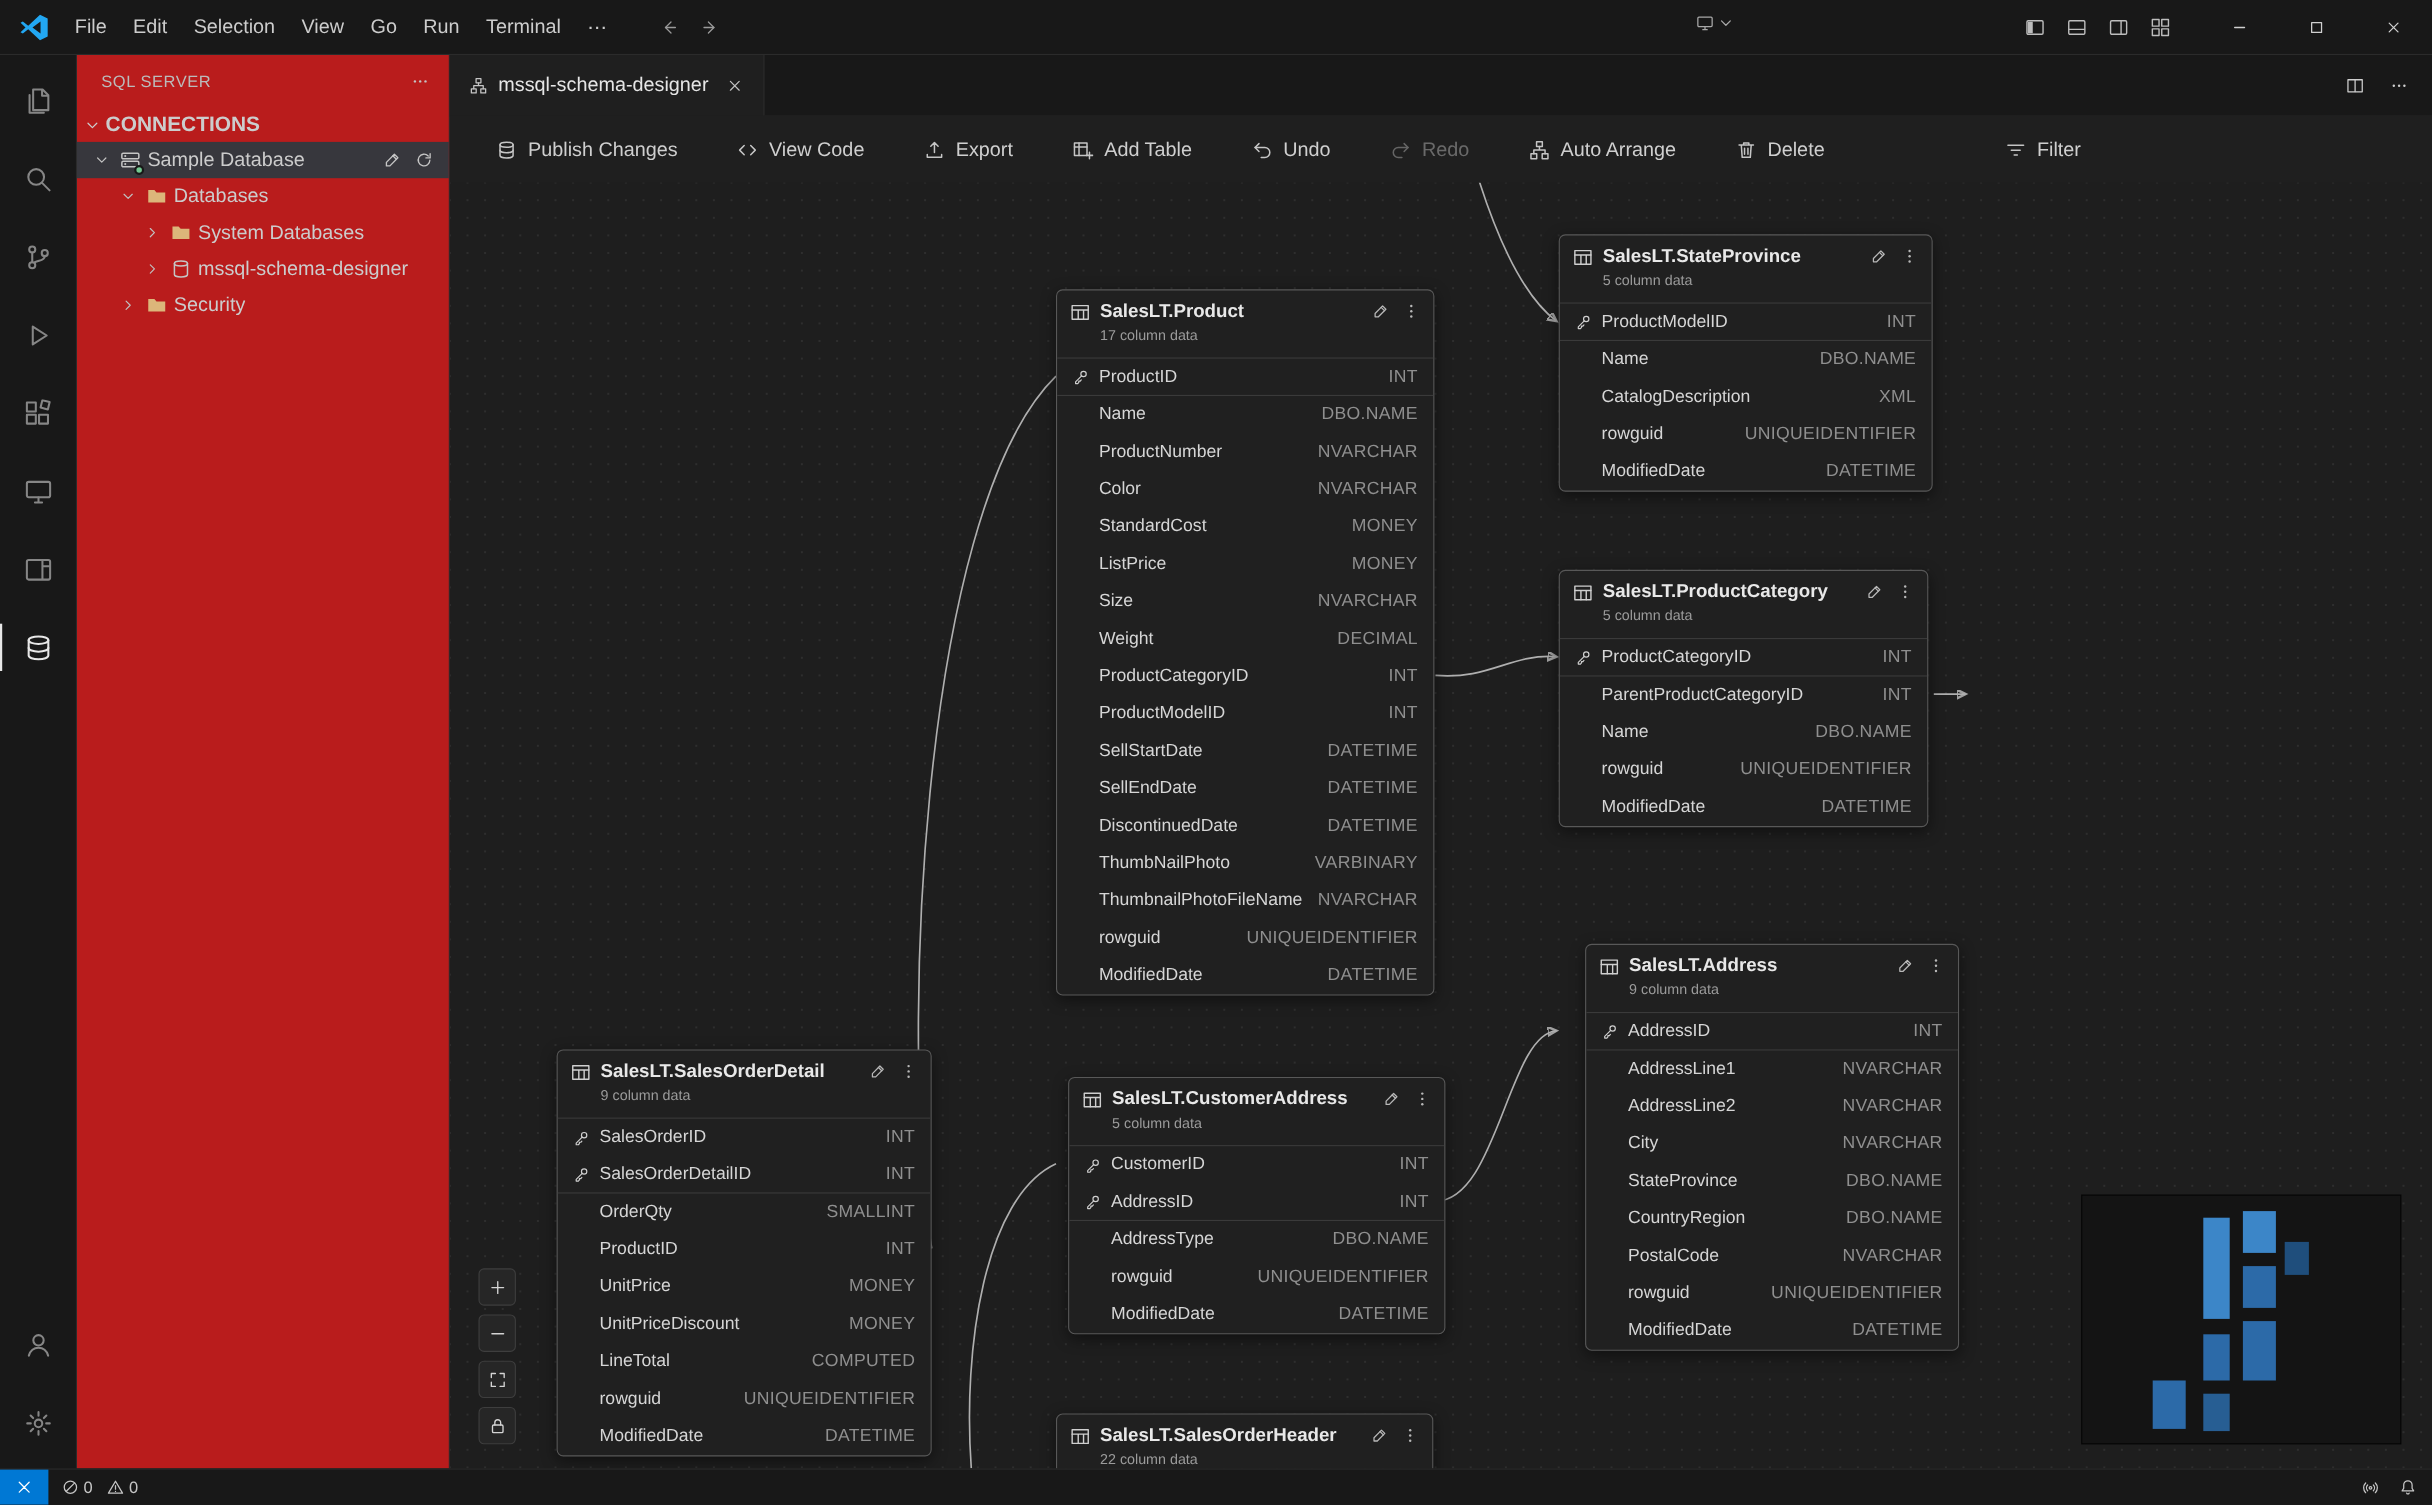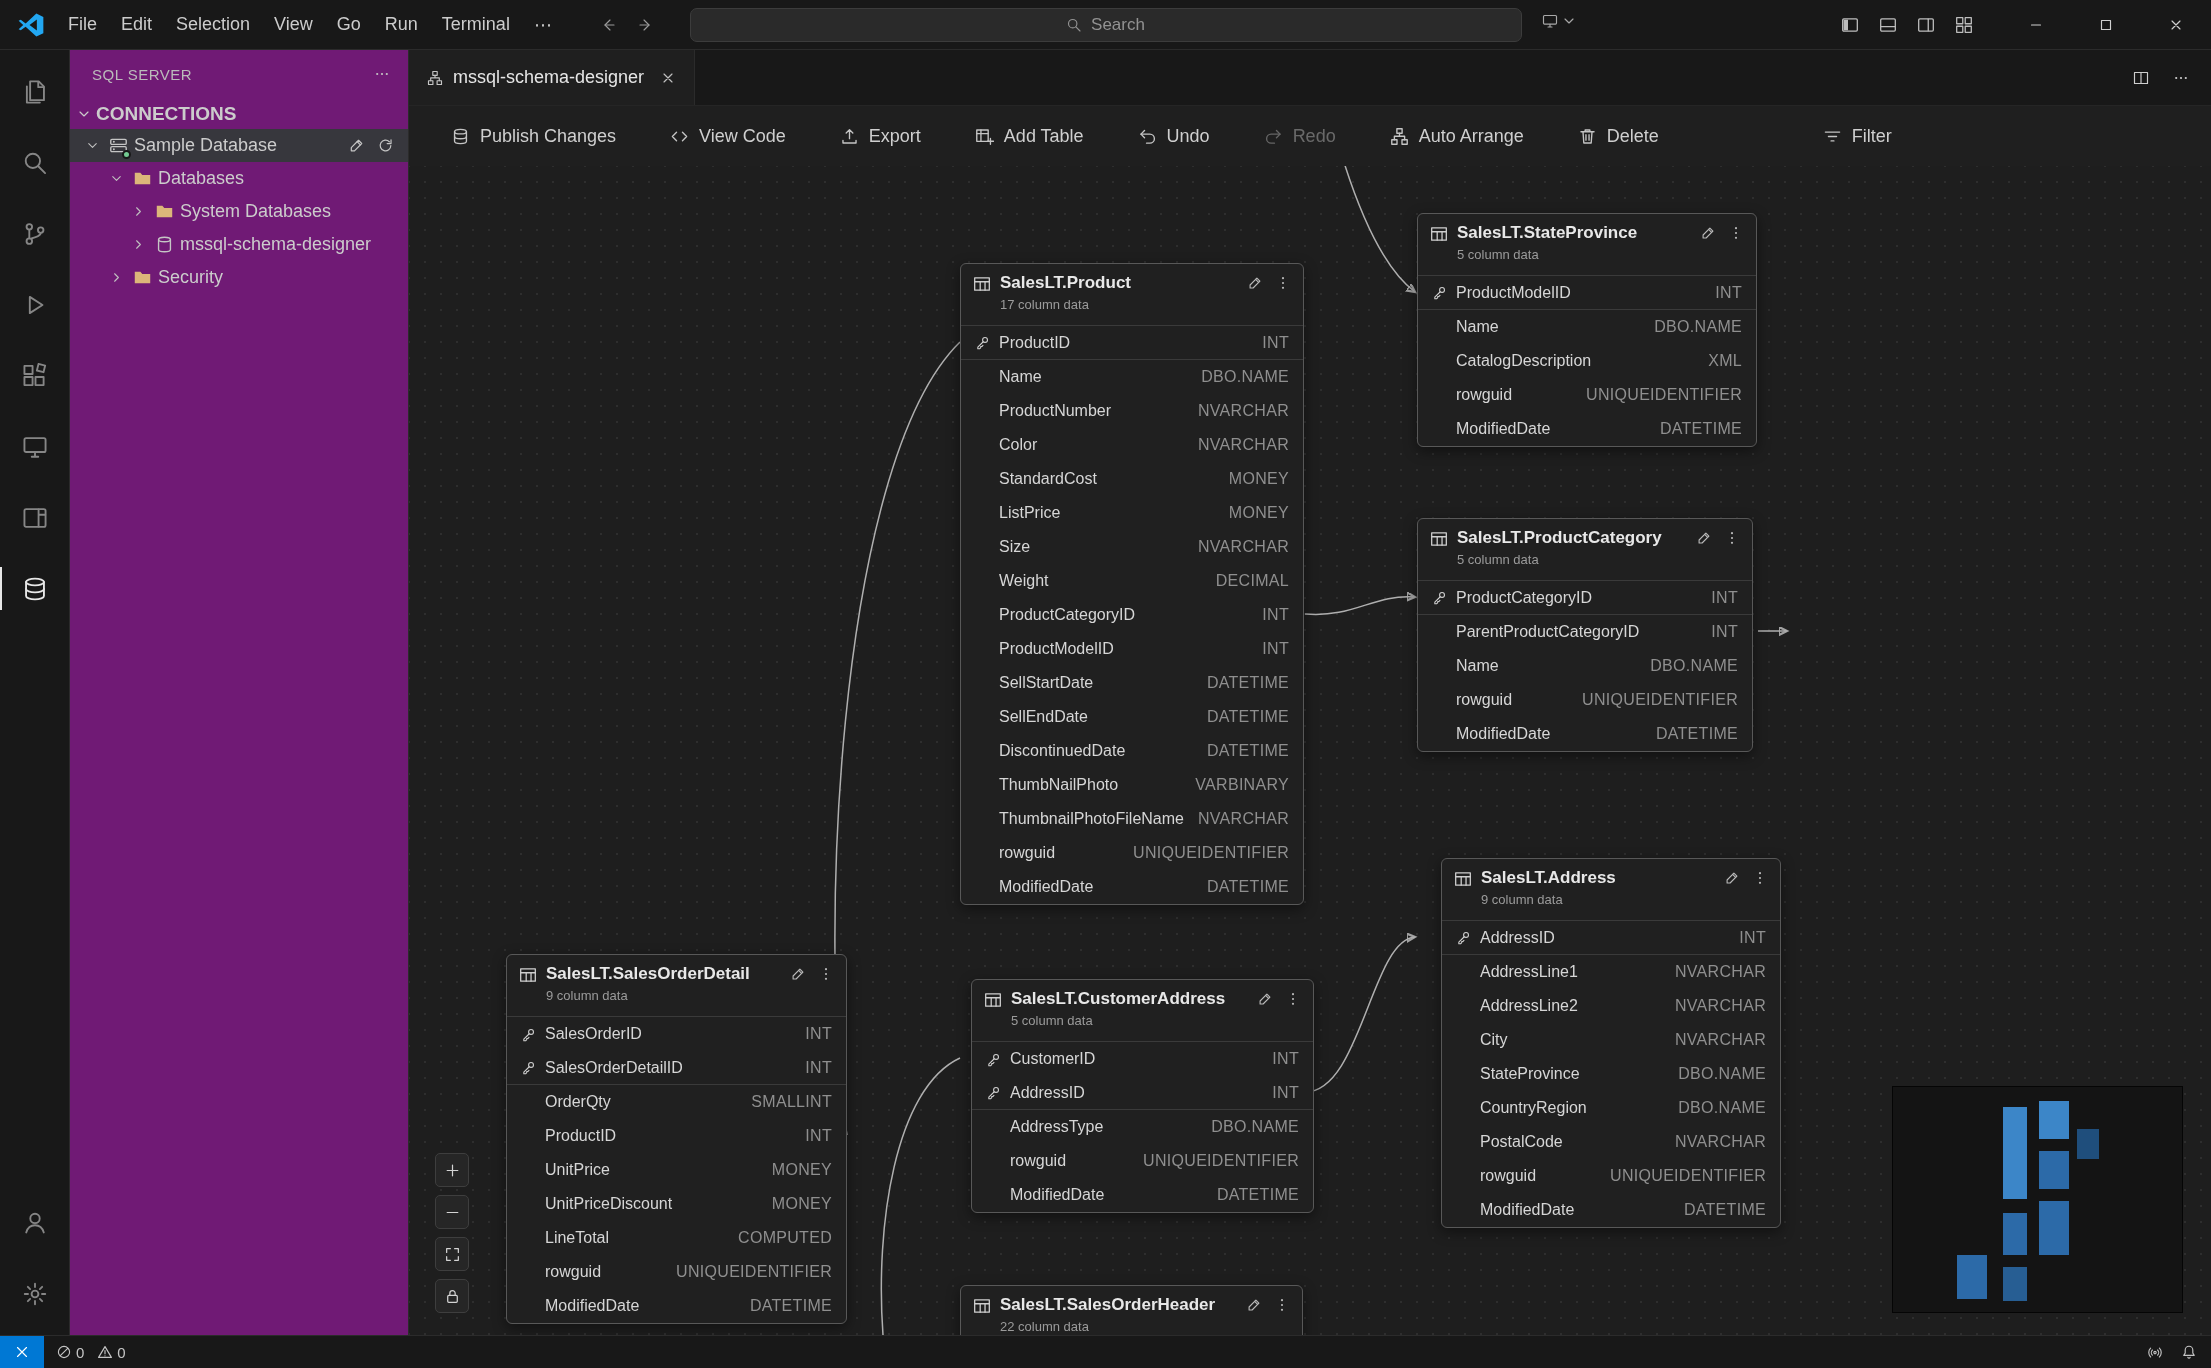--- a/index.html
+++ b/index.html
@@ -22,21 +22,21 @@
 
   
   .main { position:absolute; top:50px; bottom:33px; left:0; right:0; display:flex; }
   .activitybar { width:70px; background:#181818; border-right:1px solid #2b2b2b; display:flex; flex-direction:column; padding-top:6px; }
   .ab-item { height:71px; display:flex; align-items:center; justify-content:center; color:#868686; position:relative; }
   .ab-item.active { color:#e7e7e7; }
   .ab-item.active::before { content:""; position:absolute; left:0; top:14px; bottom:14px; width:2px; background:#e7e7e7; }
   .ab-bottom { margin-top:auto; padding-bottom:6px; }
 
   
-  .sidebar { width:339px; background:#701a75; border-right:1px solid #2b2b2b; display:flex; flex-direction:column; }
+  .sidebar { width:339px; background:#b91c1c; border-right:1px solid #2b2b2b; display:flex; flex-direction:column; }
   .sb-header { height:48px; flex:none; display:flex; align-items:center; justify-content:space-between; padding:0 18px 0 22px; font-size:15px; letter-spacing:.5px; color:#bbbbbb; }
   .sb-header .iconslot { color:#c5c5c5; }
   .section-row { height:31px; flex:none; display:flex; align-items:center; gap:4px; padding-left:6px; font-size:19px; font-weight:bold; color:#cccccc; }
   .tree { flex:none; }
   .tree-row { height:33px; display:flex; align-items:center; gap:5px; font-size:18px; color:#cccccc; }
   .tree-row.selected { background:#37373d; }
   .tw-chevron { width:20px; color:#c0c0c0; }
   .tw-icon { position:relative; width:22px; height:22px; display:flex; align-items:center; justify-content:center; color:#c5c5c5; }
   .dot { position:absolute; right:-2px; bottom:-2px; width:9px; height:9px; border-radius:50%; background:#73c991; border:2px solid #181818; }
   .tw-label { white-space:nowrap; overflow:hidden; text-overflow:ellipsis; }
@@ -114,29 +114,20 @@
           <path d="M10 3 5 8l5 5"></path>
           <path d="M5 8h9"></path>
         </svg>
       </span>
     <span class="iconslot">
         <svg class="ic" width="16" height="16" viewBox="0 0 16 16">
           <path d="M6 3l5 5-5 5"></path>
           <path d="M11 8H2"></path>
         </svg>
       </span>
-  </div>
-  <div class="searchbox">
-    <span class="iconslot">
-        <svg class="ic" width="16" height="16" viewBox="0 0 16 16">
-          <circle cx="6.7" cy="6.7" r="4.2"></circle>
-          <path d="M9.9 9.9 14 14"></path>
-        </svg>
-      </span>
-    <span>Search</span>
   </div>
   <div class="search-side">
     <span class="iconslot">
         <svg class="ic" width="16" height="16" viewBox="0 0 16 16">
           <rect x="1.5" y="2.5" width="13" height="8.6" rx="1"></rect>
           <path d="M6 14h4M8 11.2V14"></path>
         </svg>
       </span>
     <span class="iconslot">
         <svg class="ic" width="16" height="16" viewBox="0 0 16 16">

